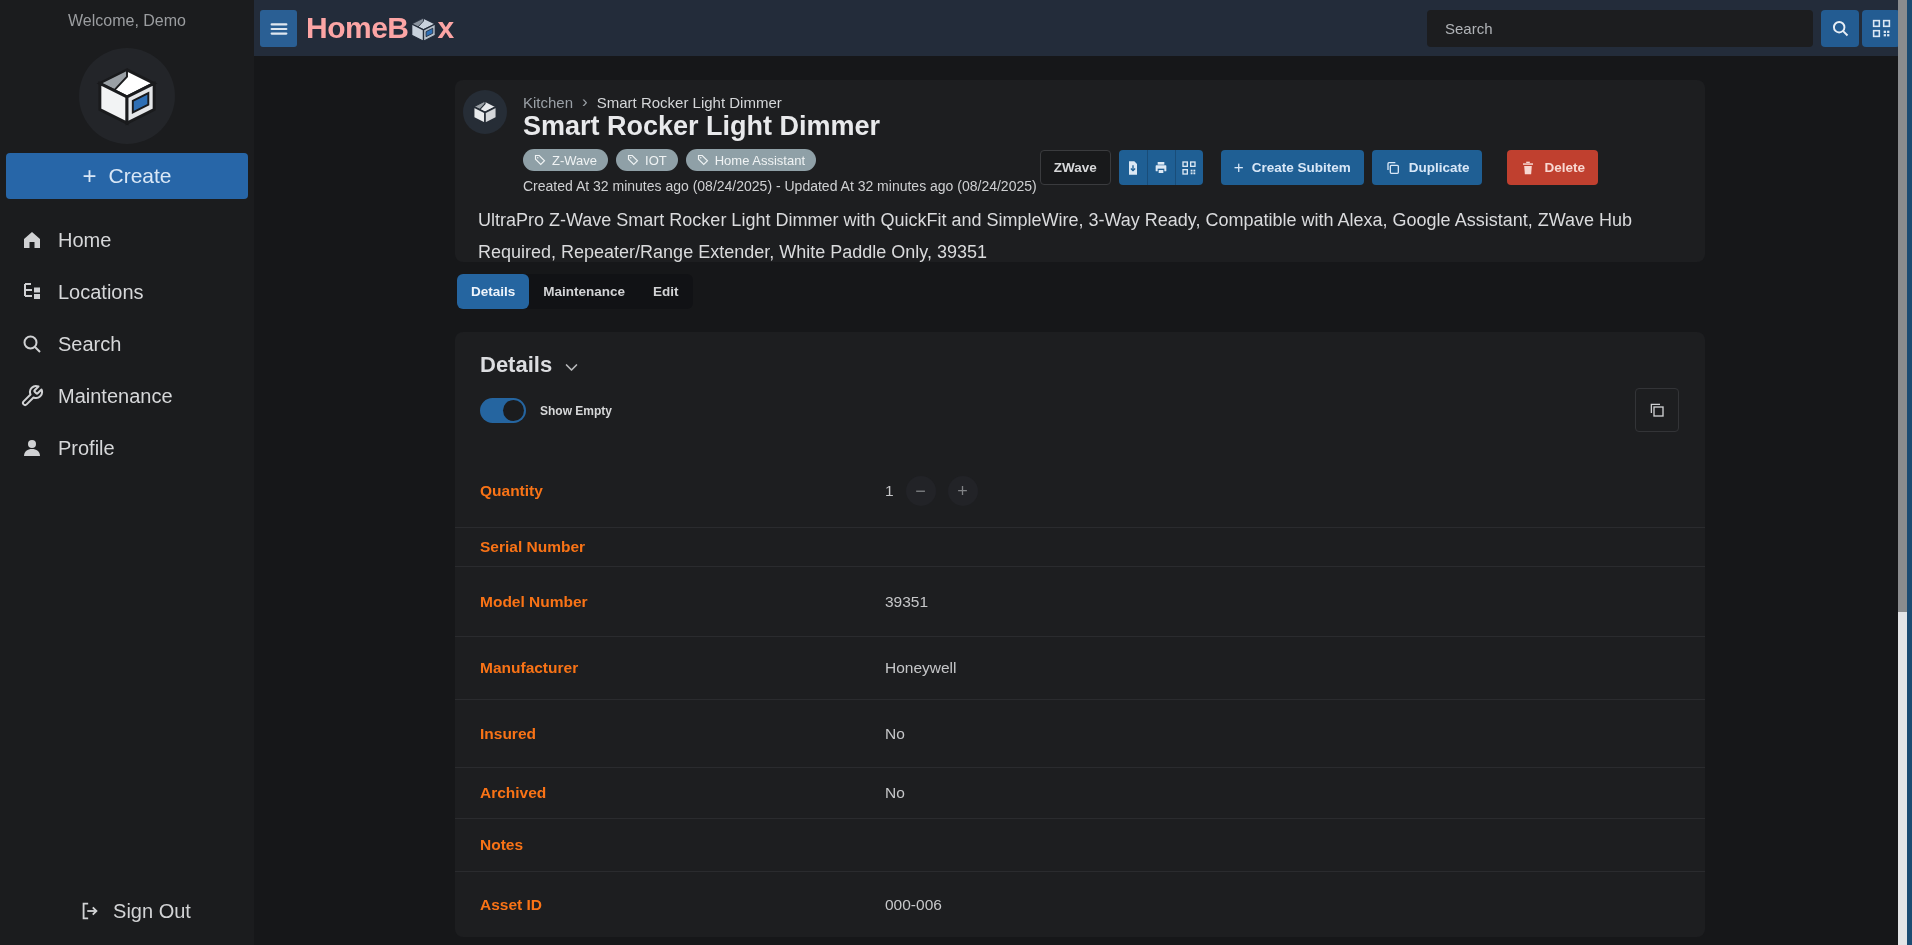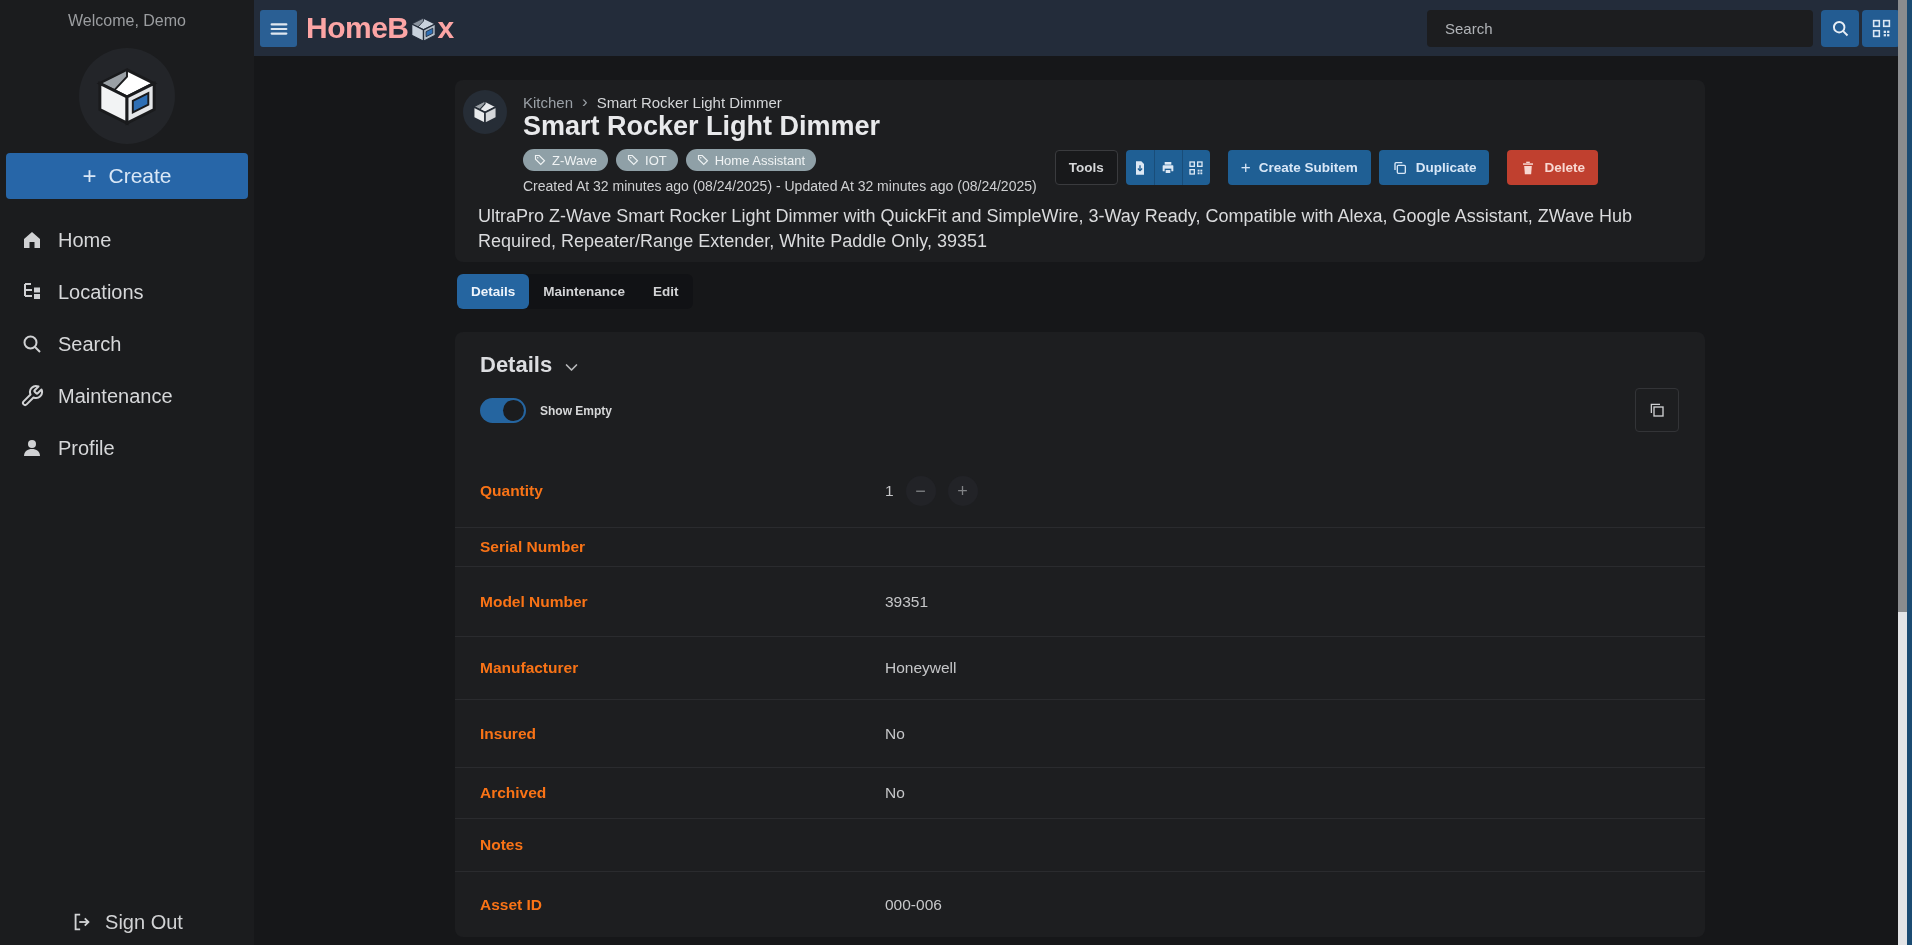--- a/index.html
+++ b/index.html
@@ -15,21 +15,21 @@
   
   .sidebar { position:absolute; left:0; top:0; width:254px; height:945px; background:#1b1c1e; z-index:5; }
   .welcome { position:absolute; top:12px; left:0; width:100%; text-align:center; font-size:16px; color:#9b9da0; }
   .logo-circle { position:absolute; left:79px; top:48px; width:96px; height:96px; border-radius:50%; background:#232529; display:flex; align-items:center; justify-content:center; }
   .logo-circle svg { width:62px; height:62px; }
   .create-btn { position:absolute; left:6px; top:153px; width:242px; height:46px; background:#2766a8; border:none; border-radius:4px; color:#d9e7f6; font-size:21px; font-family:inherit; display:flex; align-items:center; justify-content:center; gap:12px; cursor:pointer; }
   .create-btn .plus { font-size:24px; font-weight:400; line-height:1; }
   .nav { position:absolute; left:0; top:214px; width:100%; }
   .nav-item { height:52px; display:flex; align-items:center; padding-left:20px; gap:14px; font-size:20px; color:#d6d7d9; cursor:pointer; }
   .nav-item svg { width:24px; height:24px; flex:0 0 auto; }
-  .signout { position:absolute; left:0; top:900px; width:100%; height:44px; display:flex; align-items:center; justify-content:center; gap:12px; font-size:20px; color:#d2d3d5; cursor:pointer; }
+  .signout { position:absolute; left:8px; top:900px; width:100%; height:44px; display:flex; align-items:flex-start; justify-content:center; gap:12px; font-size:20px; color:#d2d3d5; cursor:pointer; }
   .signout svg { width:22px; height:22px; }
 
   
   .topbar { position:absolute; left:254px; top:0; width:1658px; height:56px; background:#232c3a; z-index:4; }
   .hamburger { position:absolute; left:6px; top:10px; width:37px; height:37px; background:#2a5f94; border:none; border-radius:3px; display:flex; align-items:center; justify-content:center; cursor:pointer; }
   .hamburger svg { width:22px; height:22px; }
   .brand { position:absolute; left:52px; top:0; height:56px; display:flex; align-items:center; font-size:30px; font-weight:700; color:#fca5a5; letter-spacing:-0.5px; cursor:pointer; }
   .brand svg { width:27px; height:27px; margin:2px 1px 0 1px; }
   .tsearch { position:absolute; left:1173px; top:10px; width:386px; height:37px; background:#1c1d1f; border:none; border-radius:4px; color:#dfe0e2; font-size:15px; padding-left:18px; font-family:inherit; }
   .tsearch::placeholder { color:#b0b3b7; }
@@ -45,27 +45,27 @@
   .avatar svg { width:26px; height:26px; }
   .crumbs { position:absolute; left:68px; top:12px; font-size:15px; display:flex; gap:9px; align-items:center; }
   .crumb-parent { color:#9aa0a6; cursor:pointer; }
   .crumb-sep { color:#9aa0a6; font-size:17px; }
   .crumb-cur { color:#d4d6d8; }
   .title { position:absolute; left:68px; top:31px; font-size:27px; font-weight:600; color:#e8e9eb; }
   .tags { position:absolute; left:68px; top:69px; display:flex; gap:8px; }
   .tag { height:22px; background:#8fa0a7; border-radius:11px; color:#f0f3f4; font-size:13px; display:flex; align-items:center; gap:6px; padding:0 11px; cursor:pointer; }
   .tag svg { width:12px; height:12px; }
   .meta { position:absolute; left:68px; top:98px; font-size:14px; color:#cfd0d2; }
-  .desc { position:absolute; left:23px; top:124px; width:1210px; font-size:18px; line-height:25px; color:#dadbdd; }
+  .desc { position:absolute; left:23px; top:124px; width:1210px; font-size:18px; line-height:32px; color:#dadbdd; }
   .actions { position:absolute; top:70px; right:107px; height:35px; display:flex; align-items:center; gap:8px; }
   .btn { height:35px; border:none; border-radius:4px; font-family:inherit; font-size:13.5px; font-weight:700; display:flex; align-items:center; gap:8px; padding:0 13px; cursor:pointer; }
   .btn-outline { background:#18191b; border:1px solid #3a3b3e; color:#d6d7d9; }
   .btn-blue { background:#1f5f94; color:#d8e7f7; }
   .btn-blue .plus { font-size:17px; font-weight:400; }
-  .btn-red { background:#c0402f; color:#f8d8d2; margin-left:10px; }
+  .btn-red { background:#c0402f; color:#f8d8d2; margin-left:17px; }
   .icon-group { height:35px; background:#1f5f94; border-radius:4px; display:flex; margin-right:10px; }
   .icon-cell { width:28px; height:35px; display:flex; align-items:center; justify-content:center; border:none; background:transparent; cursor:pointer; }
   .icon-cell + .icon-cell { border-left:1px solid rgba(0,0,0,0.18); }
   .icon-cell svg { width:16px; height:16px; }
   .btn svg { width:16px; height:16px; }
 
   
   .tabs { position:absolute; left:457px; top:274px; display:inline-flex; background:#111215; border-radius:6px; }
   .tab { border:none; background:transparent; color:#d2d3d5; font-family:inherit; font-size:13.5px; font-weight:700; padding:10px 14px; border-radius:6px; cursor:pointer; }
   .tab.active { background:#2565a0; color:#eef4fb; }
@@ -241,21 +241,21 @@
             <path d="M2 7 V2 h5 l7 7 -5 5 z"></path>
             <circle cx="5" cy="5" r="1" fill="#f0f3f4" stroke="none"></circle>
           </svg>
         <span>Home Assistant</span>
       </span>
     </div>
 
     <div class="meta">Created At 32 minutes ago (08/24/2025) - Updated At 32 minutes ago (08/24/2025)</div>
 
     <div class="actions">
-      <button class="btn btn-outline">Tools</button>
+      <button class="btn btn-outline">ZWave</button>
       <div class="icon-group">
         <button class="icon-cell">
           <svg viewBox="0 0 24 24">
               <path d="M6 2 h8 l4 4 v16 h-12 z" fill="#dce8f4"></path>
               <g stroke="#1f5f94" stroke-width="2" fill="none">
                 <line x1="12" y1="8" x2="12" y2="16"></line>
                 <path d="M8.8 12.8 l3.2 3.2 3.2-3.2"></path>
               </g>
             </svg>
         </button>

